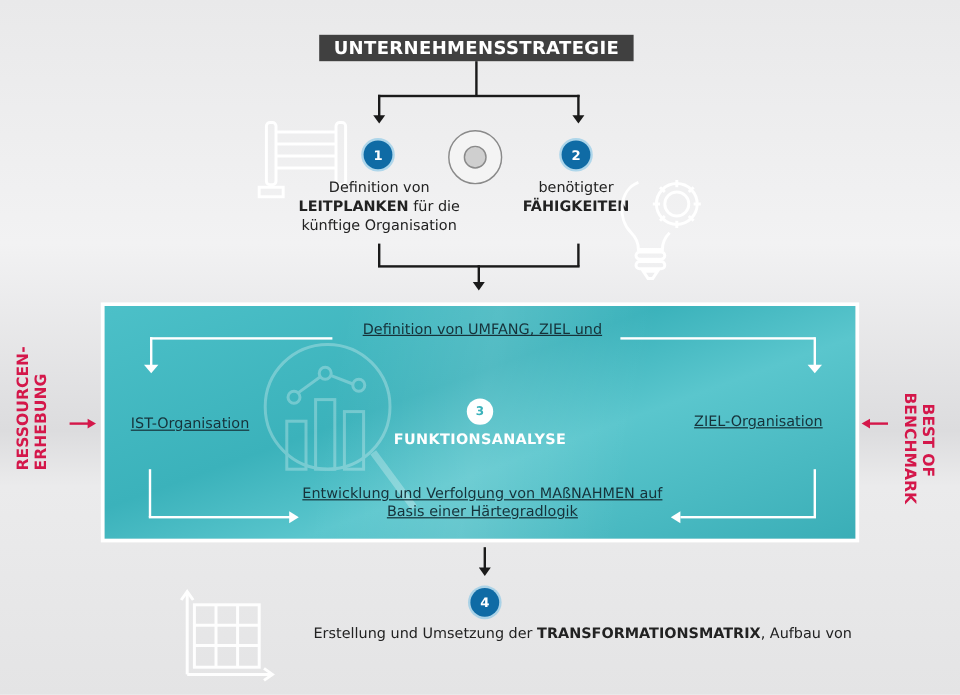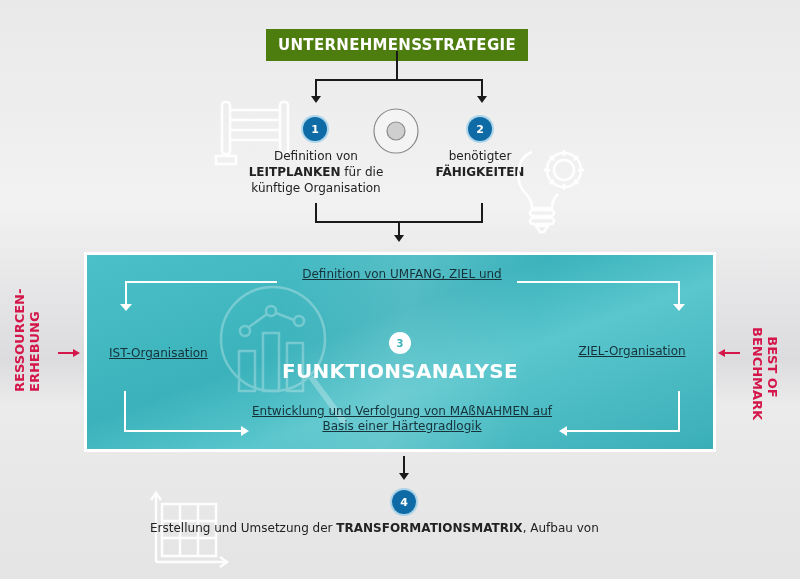--- a/index.html
+++ b/index.html
@@ -5,22 +5,22 @@
     * { box-sizing: border-box; margin: 0; padding: 0; }
     html, body { width: 800px; height: 579px; overflow: hidden; }
     body {
       position: relative;
       font-family: "DejaVu Sans", sans-serif;
       background: linear-gradient(180deg, #e9e9ea 0%, #f2f2f3 35%, #dcdcde 62%, #ebebec 70%, #e4e4e5 100%);
       color: #1e2a33;
     }
     .abs { position: absolute; }
     .title-box {
-      left: 266px; top: 29px; width: 262px; height: 32px;
-      background: #4d7c0f; color: #fff; font-weight: bold;
+      left: 266px; top: 29px; width: 262px; height: 22px;
+      background: #404040; color: #fff; font-weight: bold;
       font-size: 15px; letter-spacing: 0.3px;
       display: flex; align-items: center; justify-content: center;
     }
     .line { position: absolute; background: #1a1a1a; }
     .arrow-down {
       position: absolute; width: 0; height: 0;
       border-left: 5px solid transparent; border-right: 5px solid transparent;
       border-top: 7px solid #1a1a1a;
     }
     .num-badge {
@@ -55,21 +55,21 @@
       border-left: 8px solid #fff;
     }
     .w-arrow-left {
       position: absolute; width: 0; height: 0;
       border-top: 5px solid transparent; border-bottom: 5px solid transparent;
       border-right: 8px solid #fff;
     }
     .box-text { position: absolute; text-align: center; font-size: 12px; line-height: 15px; color: #16323a; text-decoration: underline; }
     .func-title {
       position: absolute; left: 0; width: 100%; text-align: center;
-      font-size: 20px; font-weight: bold; color: #fff; letter-spacing: 0.3px;
+      font-size: 12px; font-weight: bold; color: #fff; letter-spacing: 0.3px;
     }
     .white-badge {
       position: absolute; width: 22px; height: 22px; border-radius: 50%;
       background: #fff; color: #3bb2bb; font-size: 10px; font-weight: bold;
       display: flex; align-items: center; justify-content: center;
     }
     .side-label {
       position: absolute; color: #d4174a; font-weight: bold; font-size: 13px;
       line-height: 15px; text-align: center; white-space: nowrap;
     }
@@ -77,21 +77,21 @@
     .red-arrow-right {
       position: absolute; width: 0; height: 0;
       border-top: 4px solid transparent; border-bottom: 4px solid transparent;
       border-left: 7px solid #d4174a;
     }
     .red-arrow-left {
       position: absolute; width: 0; height: 0;
       border-top: 4px solid transparent; border-bottom: 4px solid transparent;
       border-right: 7px solid #d4174a;
     }
-    .bottom-text { position: absolute; left: 150px; width: 560px; text-align: left; font-size: 12px; line-height: 16px; color: #222; }
+    .bottom-text { position: absolute; left: 150px; width: 560px; text-align: right; font-size: 12px; line-height: 16px; color: #222; }
   </style>
 </head>
 <body>
 
 <div class="abs title-box">
   <span>UNTERNEHMENSSTRATEGIE</span>
 </div>
 
 <div class="line" style="left:396px; top:51px; width:2px; height:29px;"></div>
 <div class="line" style="left:315px; top:79px; width:168px; height:2px;"></div>

